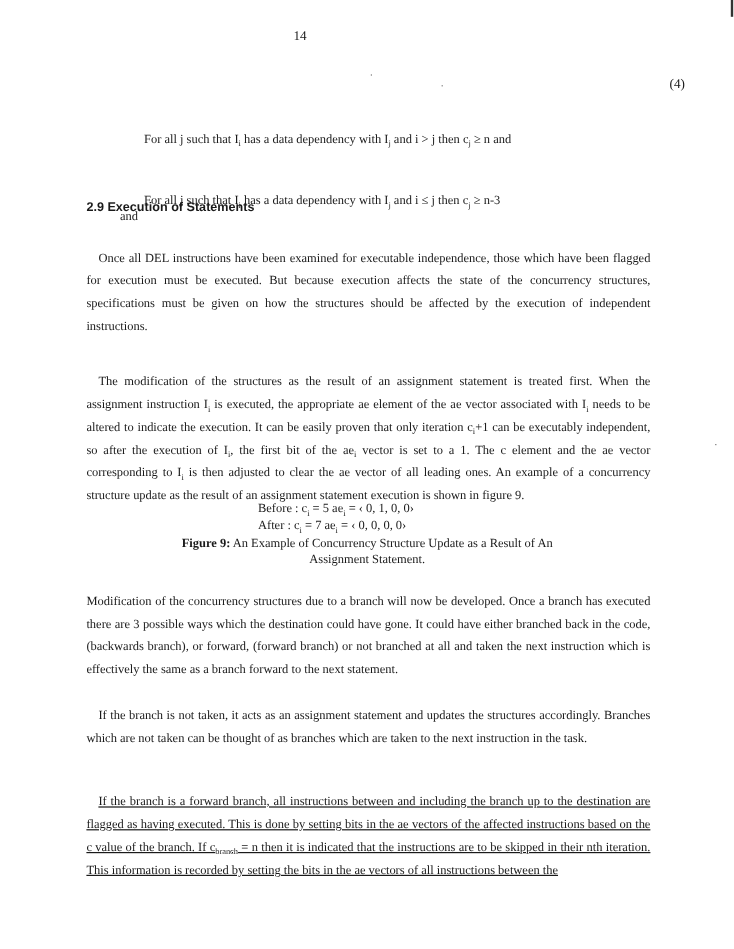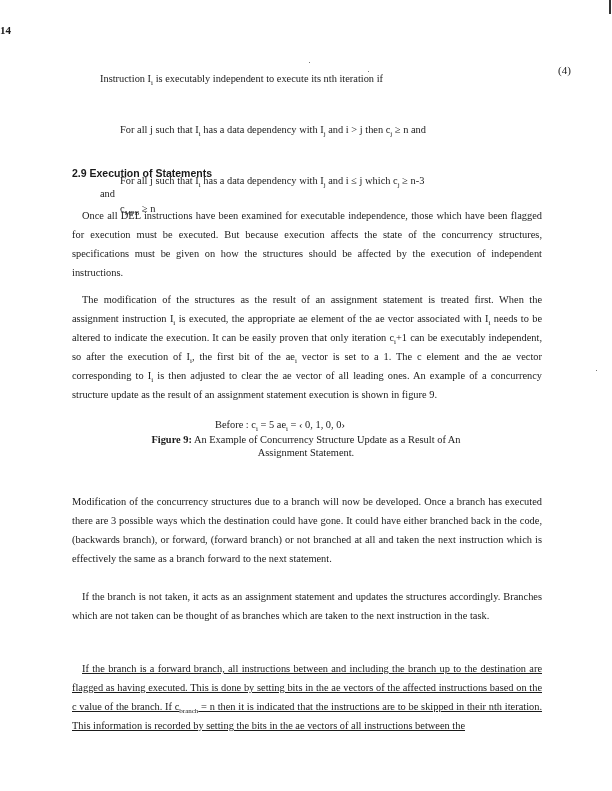--- a/index.html
+++ b/index.html
@@ -1,23 +1,22 @@
 <!DOCTYPE html>
 <html><head>
   <meta charset="utf-8">
   <style>
     html, body { margin: 0; padding: 0; background: #ffffff; }
     body {
       width: 612px; height: 791px; position: relative; overflow: hidden;
       font-family: "Liberation Serif", serif; color: #1a1a1a;
     }
     .page-number {
-      position: absolute; top: 24px; left: 0; width: 500px; 
+      position: absolute; top: 24px; left: 0; width: 500px; text-align: center;
       font-size: 11px;
-      font-weight: bold;
     }
     .edge-mark {
       position: absolute; top: 0; left: 609px; width: 2px; height: 14px; background: #333;
     }
     .eq-number {
       position: absolute; top: 64px; left: 558px; font-size: 11px;
     }
     .def {
       position: absolute; left: 100px; top: 72px; font-size: 10.4px; line-height: 13px;
     }
@@ -27,60 +26,59 @@
     .heading {
       position: absolute; left: 72px; top: 167px;
       font-family: "Liberation Sans", sans-serif; font-weight: bold; font-size: 10.5px;
     }
     .para {
       position: absolute; left: 72px; width: 470px;
       font-size: 10.4px; line-height: 19px; text-align: justify; margin-top: 21px;
     }
     .para .first { text-indent: 10px; }
     .p1 { top: 185px; }
-    .p2 { top: 269px; }
+    .p2 { top: 288px; }
     .figure {
       position: absolute; left: 0; width: 612px; top: 418px;
       font-size: 10.4px; line-height: 14px;
     }
     .figure .eq { padding-left: 215px; }
     .figure .caption { text-align: center; padding-left: 0; margin-top: 1px; line-height: 13px; }
     .figure .caption b { font-weight: bold; }
     .p3 { top: 471px; }
     .p4 { top: 566px; }
     .p5 { top: 638px; text-decoration: underline; }
     .stray-dot { position: absolute; width: 1px; height: 1px; background: #777; }
   </style>
 </head>
 <body>
 
 <div class="edge-mark"></div>
 <div class="page-number">14</div>
 <div class="eq-number">(4)</div>
 
 <div class="def">
-  <div><span>Instruction I</span><sub>i</sub><span> is executably independent to execute its nth iteration if</span></div>
   <div class="indent"><span>For all j such that I</span><sub>i</sub><span> has a data dependency with I</span><sub>j</sub><span> and  i &gt; j then c</span><sub>j</sub><span> ≥ n  and</span></div>
-  <div class="indent"><span>For all j such that I</span><sub>i</sub><span> has a data dependency with I</span><sub>j</sub><span> and  i ≤ j which c</span><sub>j</sub><span> ≥ n-3</span></div>
+  <div class="indent"><span>For all j such that I</span><sub>i</sub><span> has a data dependency with I</span><sub>j</sub><span> and  i ≤ j then c</span><sub>j</sub><span> ≥ n-3</span></div>
   <div>and</div>
-  <div class="cmpb"><span>c</span><sub>MPB</sub><span> ≥ n</span></div>
 </div>
 
 <div class="heading">2.9 Execution of Statements</div>
 
 <div class="para p1">
   <div class="first">Once all DEL instructions have been examined for executable independence, those which have been flagged for execution must be executed.  But because execution affects the state of the concurrency structures, specifications must be given on how the structures should be affected by the execution of independent instructions.</div>
 </div>
 
 <div class="para p2">
   <div class="first"><span>The modification of the structures as the result of an assignment statement is treated first.  When the assignment instruction I</span><sub>i</sub><span> is executed, the appropriate ae element of the ae vector associated with I</span><sub>i</sub><span> needs to be altered to indicate the execution.  It can be easily proven that only iteration c</span><sub>i</sub><span>+1 can be executably independent, so after the execution of I</span><sub>i</sub><span>, the first bit of the ae</span><sub>i</sub><span> vector is set to a 1.  The c element and the ae vector corresponding to I</span><sub>i</sub><span> is then adjusted to clear the ae vector of all leading ones.  An example of a concurrency structure update as the result of an assignment statement execution is shown in figure 9.</span></div>
 </div>
 
 <div class="figure">
   <div class="eq"><span>Before : c</span><sub>i</sub><span> = 5 ae</span><sub>i</sub><span> = ‹ 0, 1, 0, 0›</span></div>
+  <div class="eq"><span>After  : c</span><sub>i</sub><span> = 7 ae</span><sub>i</sub><span> = ‹ 0, 0, 0, 0›</span></div>
   <div class="caption"><b>Figure 9:</b><span>  An Example of Concurrency Structure Update as a Result of An</span><br><span>Assignment Statement.</span></div>
 </div>
 
 <div class="para p3">
   <div>Modification of the concurrency structures due to a branch will now be developed.  Once a branch has executed there are 3 possible ways which the destination could have gone.  It could have either branched back in the code, (backwards branch), or forward, (forward branch) or not branched at all and taken the next instruction which is effectively the same as a branch forward to the next statement.</div>
 </div>
 
 <div class="para p4">
   <div class="first">If the branch is not taken, it acts as an assignment statement and updates the structures accordingly. Branches which are not taken can be thought of as branches which are taken to the next instruction in the task.</div>
 </div>

